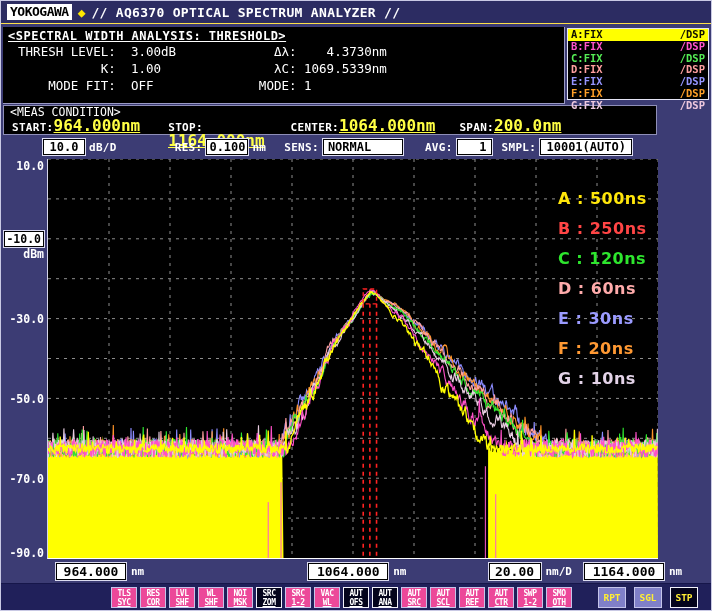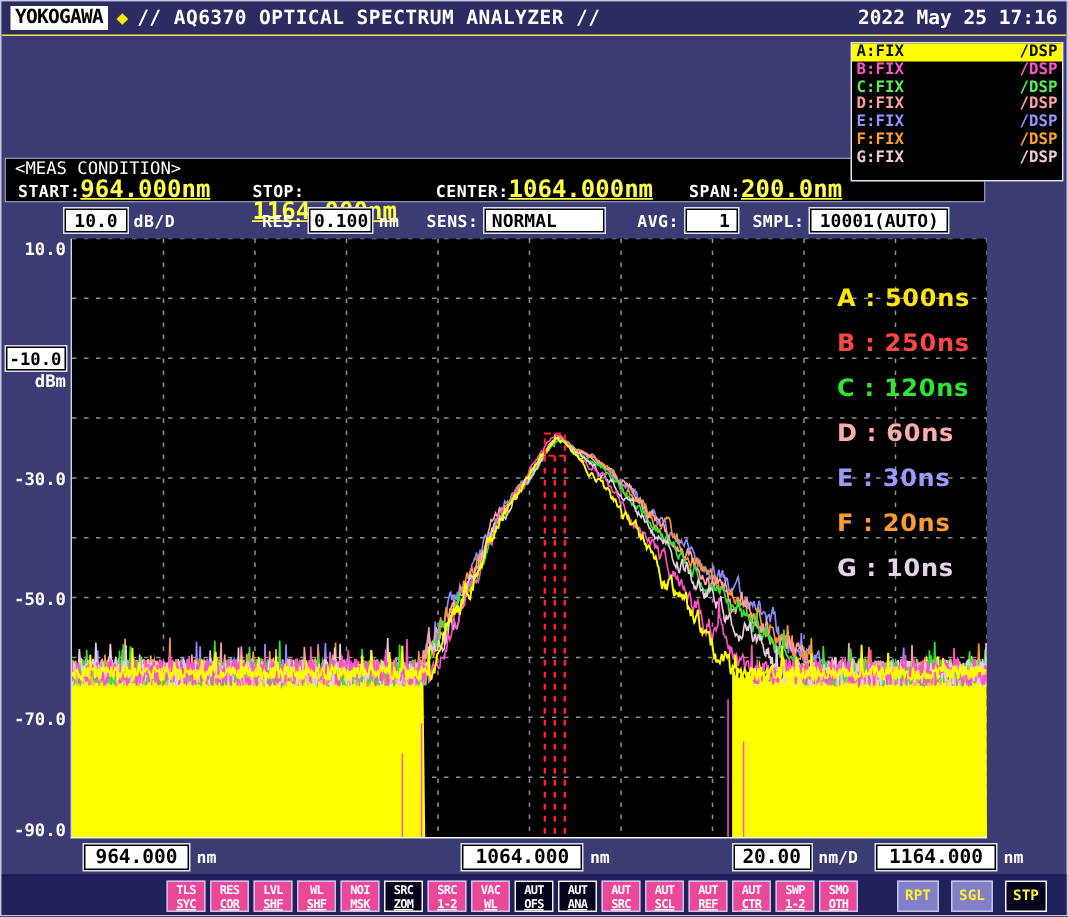--- a/index.html
+++ b/index.html
@@ -15,21 +15,21 @@
   .tb-title{color:#fff;font-weight:bold;font-size:13px;letter-spacing:0.3px;}
   .tb-clock{margin-left:auto;color:#fff;font-weight:bold;font-size:13px;}
 
   
   .analysis{left:2px;top:26px;width:562px;height:77px;background:#000;color:#fff;
             border-right:1px solid #9a9ac4;border-bottom:1px solid #9a9ac4;padding-top:2px;box-sizing:border-box;}
   .an-title{margin-left:5px;font-size:12px;font-weight:bold;text-decoration:underline;letter-spacing:0.5px;white-space:pre;}
   .an-row{white-space:pre;font-size:12.5px;line-height:17px;}
 
   
-  .tracebox{left:566px;top:27px;width:142px;height:93px;background:#000;border:1px solid #e4e4f4;
+  .tracebox{left:566px;top:27px;width:142px;height:72px;background:#000;border:1px solid #e4e4f4;
             box-sizing:border-box;z-index:5;}
   .tr-row{display:flex;justify-content:space-between;padding:0 3px;font-size:10.5px;font-weight:bold;line-height:11.8px;}
 
   
   .measbox{left:2px;top:104px;width:654px;height:30px;background:#000;border:1px solid #8f8fb8;
            box-sizing:border-box;color:#fff;}
   .meas-title{font-size:11.5px;margin:0 0 0 6px;line-height:13px;}
   .meas-items{display:flex;align-items:baseline;margin-left:8px;}
   .meas-item{display:flex;align-items:baseline;}
   .meas-label{font-size:11px;font-weight:bold;letter-spacing:0.3px;}
@@ -85,23 +85,28 @@
 </style>
 </head>
 <body>
 
 <div class="screen">
 
   <div class="abs titlebar">
     <span class="logo">YOKOGAWA</span>
     <span class="diamond">◆</span>
     <span class="tb-title">// AQ6370 OPTICAL SPECTRUM ANALYZER //</span>
-    <span class="tb-clock">2022 May 25 17:16</span>
-  </div>
-
+  </div>
+
+  <div class="abs analysis">
+    <div class="an-title">&lt;SPECTRAL WIDTH ANALYSIS: THRESHOLD&gt;</div>
+    <div class="an-row">  THRESH LEVEL:  3.00dB             Δλ:    4.3730nm</div>
+    <div class="an-row">             K:  1.00               λC: 1069.5339nm</div>
+    <div class="an-row">      MODE FIT:  OFF              MODE: 1</div>
+  </div>
 
   <div class="abs tracebox" id="tracebox">
       <div class="tr-row" style="color: rgb(16, 16, 0); background: rgb(255, 255, 0);">
         <span>A:FIX</span>
         <span>/DSP</span>
       </div>
       <div class="tr-row" style="color: rgb(255, 85, 204);">
         <span>B:FIX</span>
         <span>/DSP</span>
       </div>

